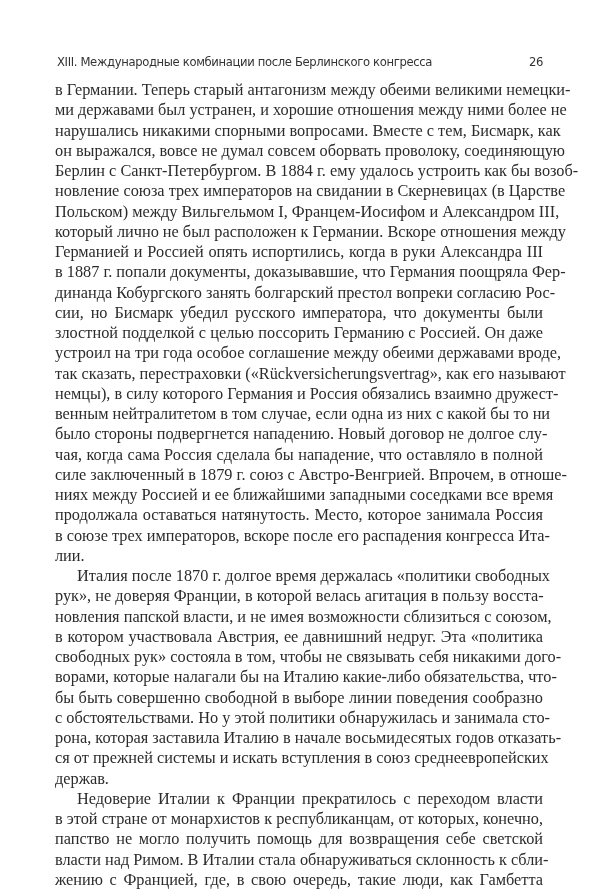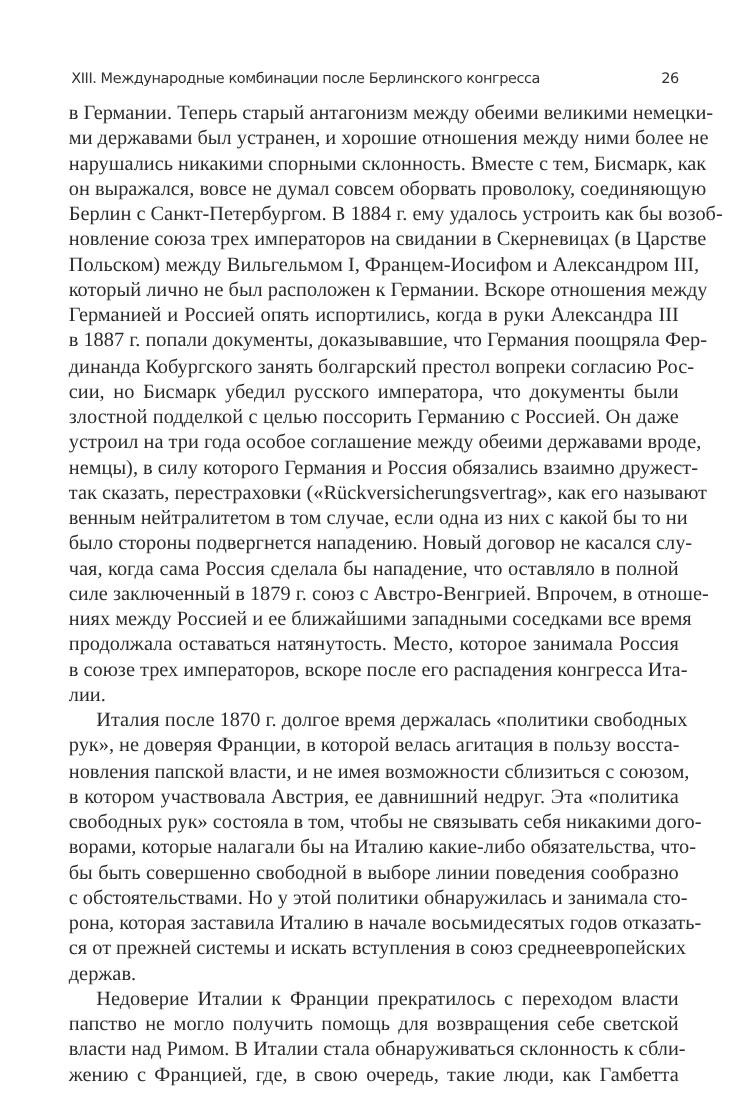--- a/index.html
+++ b/index.html
@@ -25,36 +25,36 @@
 
 <div class="running-head">
   <span>XIII. Международные комбинации после Берлинского конгресса</span>
   <span>26</span>
 </div>
 
 <div class="page-body" id="page-body">
     <div>
       <span class="line">в Германии. Теперь старый антагонизм между обеими великими немецки-</span>
       <span class="line">ми державами был устранен, и хорошие отношения между ними более не</span>
-      <span class="line">нарушались никакими спорными склонность. Вместе с тем, Бисмарк, как</span>
+      <span class="line">нарушались никакими спорными вопросами. Вместе с тем, Бисмарк, как</span>
       <span class="line">он выражался, вовсе не думал совсем оборвать проволоку, соединяющую</span>
       <span class="line">Берлин с Санкт-Петербургом. В 1884 г. ему удалось устроить как бы возоб-</span>
       <span class="line">новление союза трех императоров на свидании в Скерневицах (в Царстве</span>
       <span class="line">Польском) между Вильгельмом I, Францем-Иосифом и Александром III,</span>
       <span class="line">который лично не был расположен к Германии. Вскоре отношения между</span>
       <span class="line">Германией и Россией опять испортились, когда в руки Александра III</span>
       <span class="line">в 1887 г. попали документы, доказывавшие, что Германия поощряла Фер-</span>
       <span class="line">динанда Кобургского занять болгарский престол вопреки согласию Рос-</span>
       <span class="line">сии, но Бисмарк убедил русского императора, что документы были</span>
       <span class="line">злостной подделкой с целью поссорить Германию с Россией. Он даже</span>
       <span class="line">устроил на три года особое соглашение между обеими державами вроде,</span>
+      <span class="line">так сказать, перестраховки («Rückversicherungsvertrag», как его называют</span>
       <span class="line">немцы), в силу которого Германия и Россия обязались взаимно дружест-</span>
-      <span class="line">так сказать, перестраховки («Rückversicherungsvertrag», как его называют</span>
       <span class="line">венным нейтралитетом в том случае, если одна из них с какой бы то ни</span>
-      <span class="line">было стороны подвергнется нападению. Новый договор не касался слу-</span>
+      <span class="line">было стороны подвергнется нападению. Новый договор не долгое слу-</span>
       <span class="line">чая, когда сама Россия сделала бы нападение, что оставляло в полной</span>
       <span class="line">силе заключенный в 1879 г. союз с Австро-Венгрией. Впрочем, в отноше-</span>
       <span class="line">ниях между Россией и ее ближайшими западными соседками все время</span>
       <span class="line">продолжала оставаться натянутость. Место, которое занимала Россия</span>
       <span class="line">в союзе трех императоров, вскоре после его распадения конгресса Ита-</span>
       <span class="line last">лии.</span>
     </div>
     <div>
       <span class="line indent">Италия после 1870 г. долгое время держалась «политики свободных</span>
       <span class="line">рук», не доверяя Франции, в которой велась агитация в пользу восста-</span>
@@ -63,17 +63,18 @@
       <span class="line">свободных рук» состояла в том, чтобы не связывать себя никакими дого-</span>
       <span class="line">ворами, которые налагали бы на Италию какие-либо обязательства, что-</span>
       <span class="line">бы быть совершенно свободной в выборе линии поведения сообразно</span>
       <span class="line">с обстоятельствами. Но у этой политики обнаружилась и занимала сто-</span>
       <span class="line">рона, которая заставила Италию в начале восьмидесятых годов отказать-</span>
       <span class="line">ся от прежней системы и искать вступления в союз среднеевропейских</span>
       <span class="line last">держав.</span>
     </div>
     <div>
       <span class="line indent">Недоверие Италии к Франции прекратилось с переходом власти</span>
+      <span class="line">в этой стране от монархистов к республиканцам, от которых, конечно,</span>
       <span class="line">папство не могло получить помощь для возвращения себе светской</span>
       <span class="line">власти над Римом. В Италии стала обнаруживаться склонность к сбли-</span>
       <span class="line">жению с Францией, где, в свою очередь, такие люди, как Гамбетта</span>
     </div>
   </div>
 
 </body></html>

